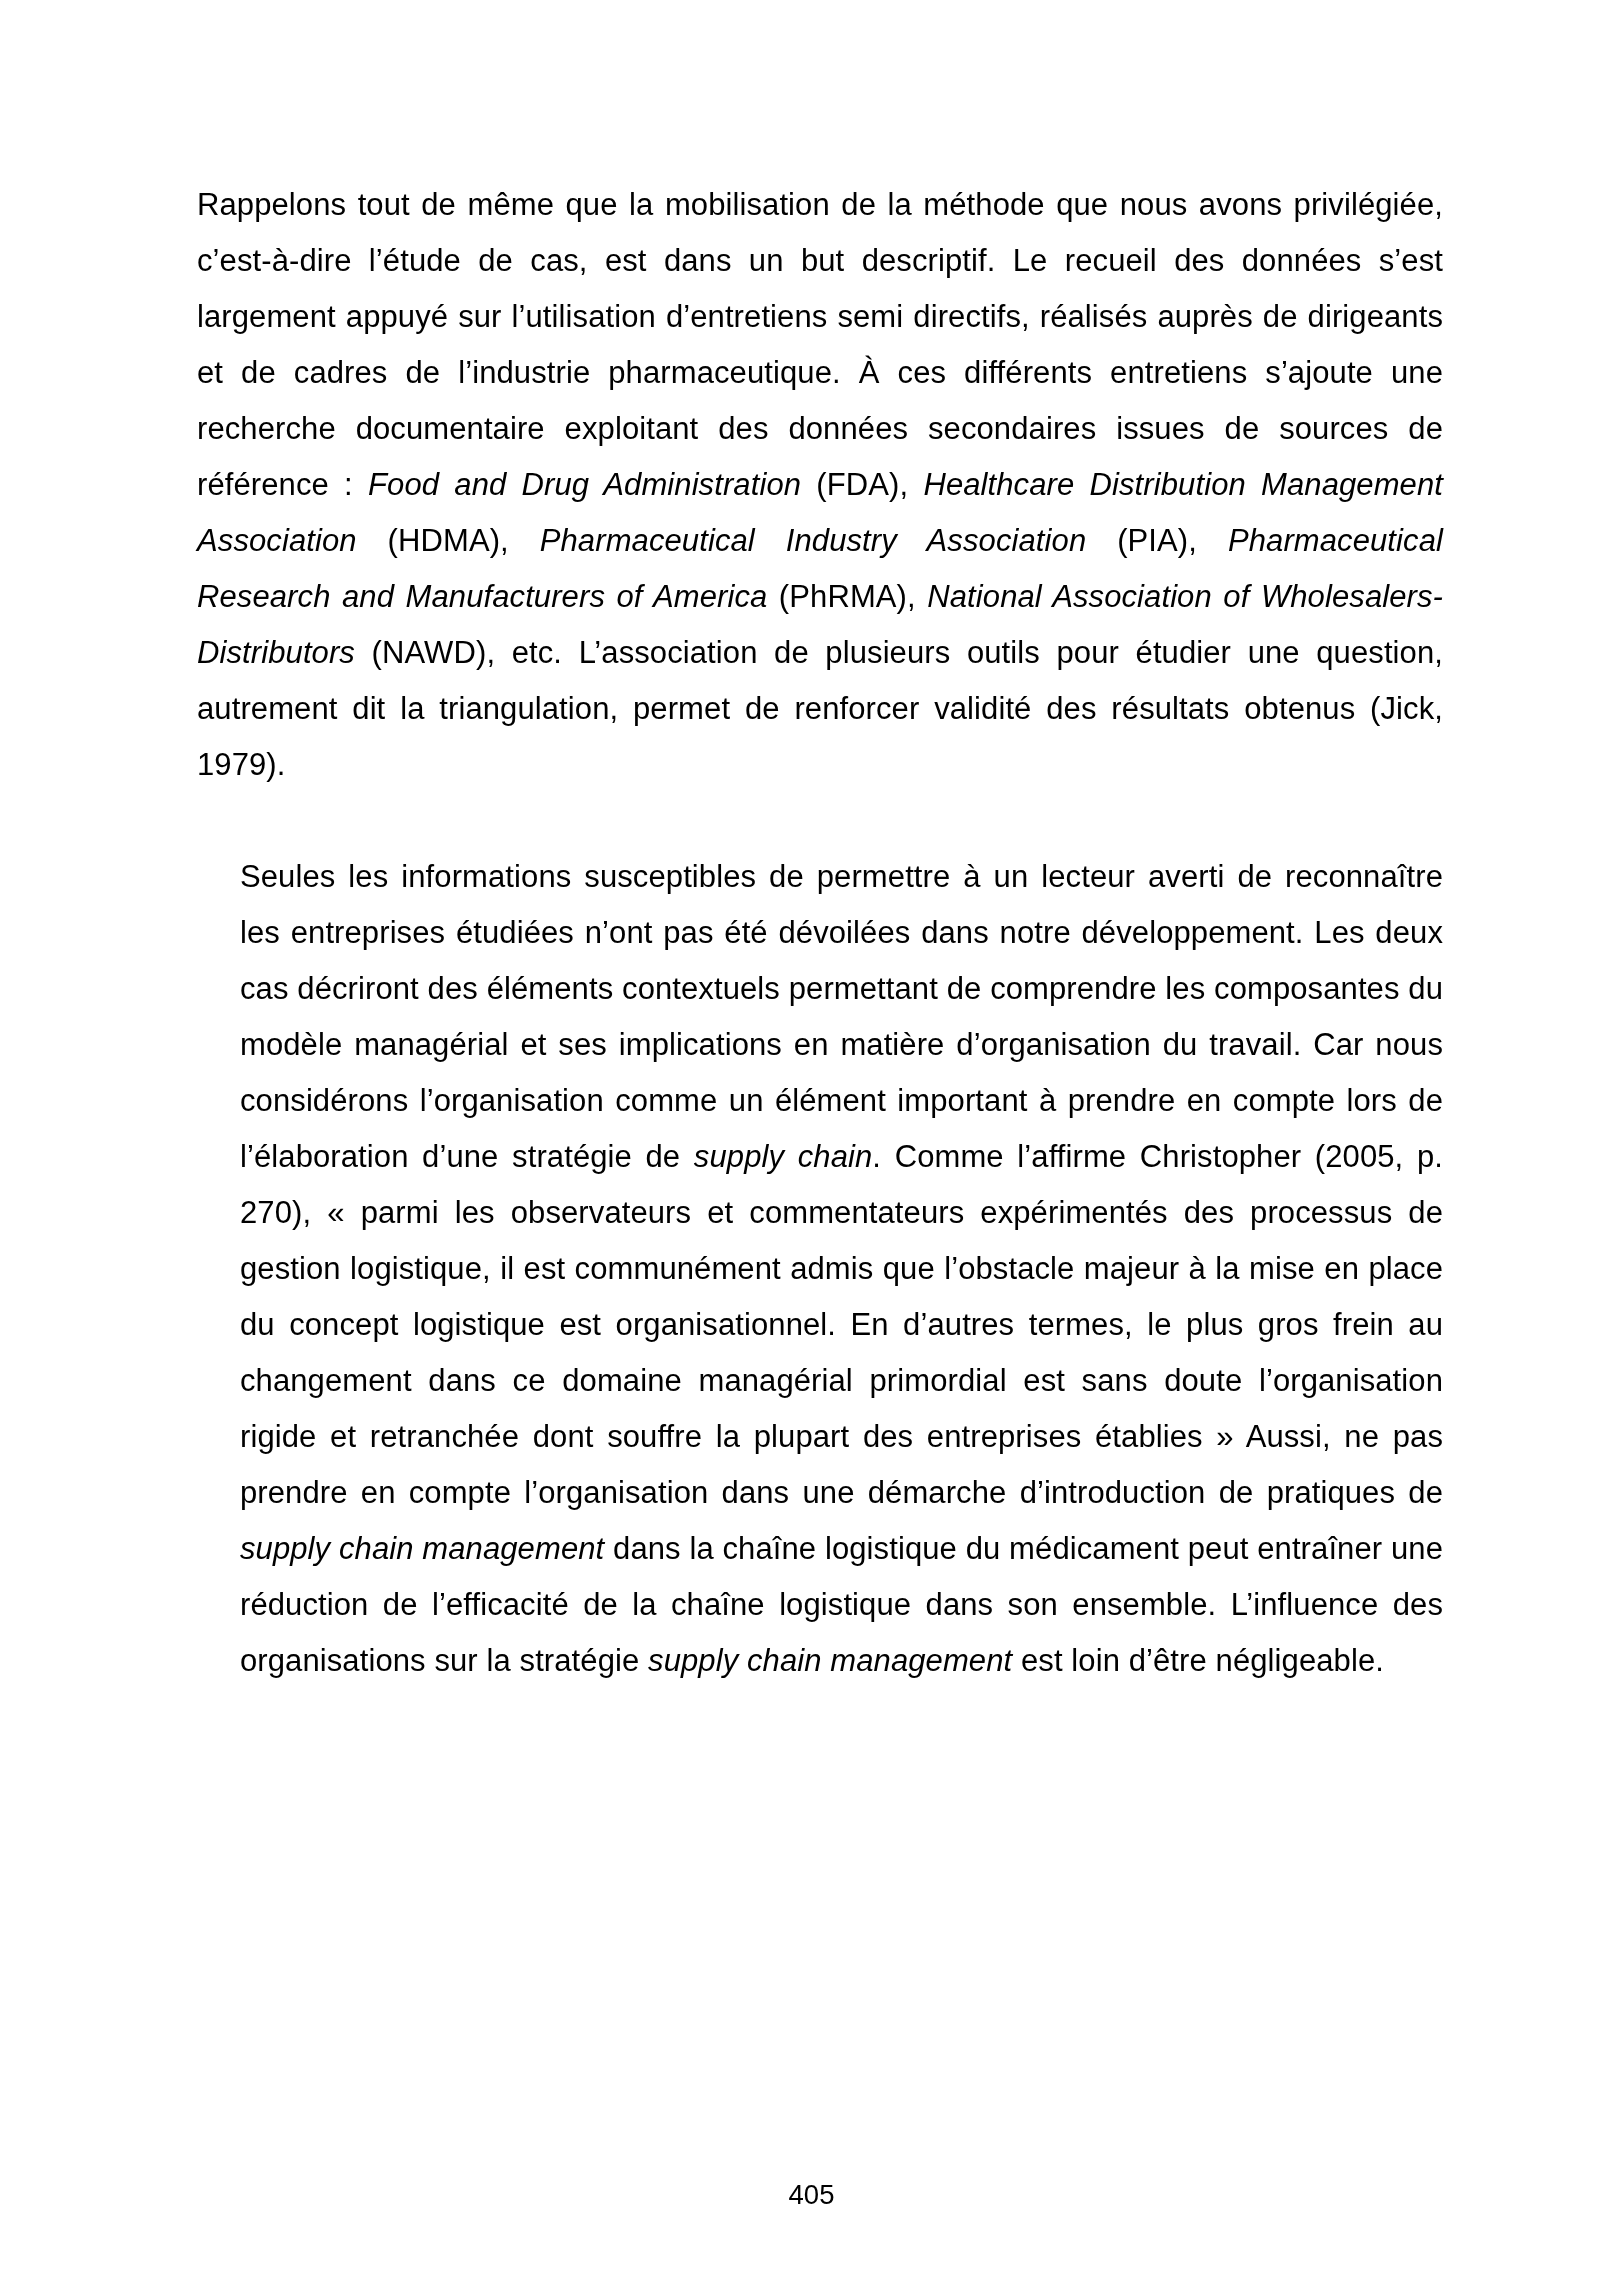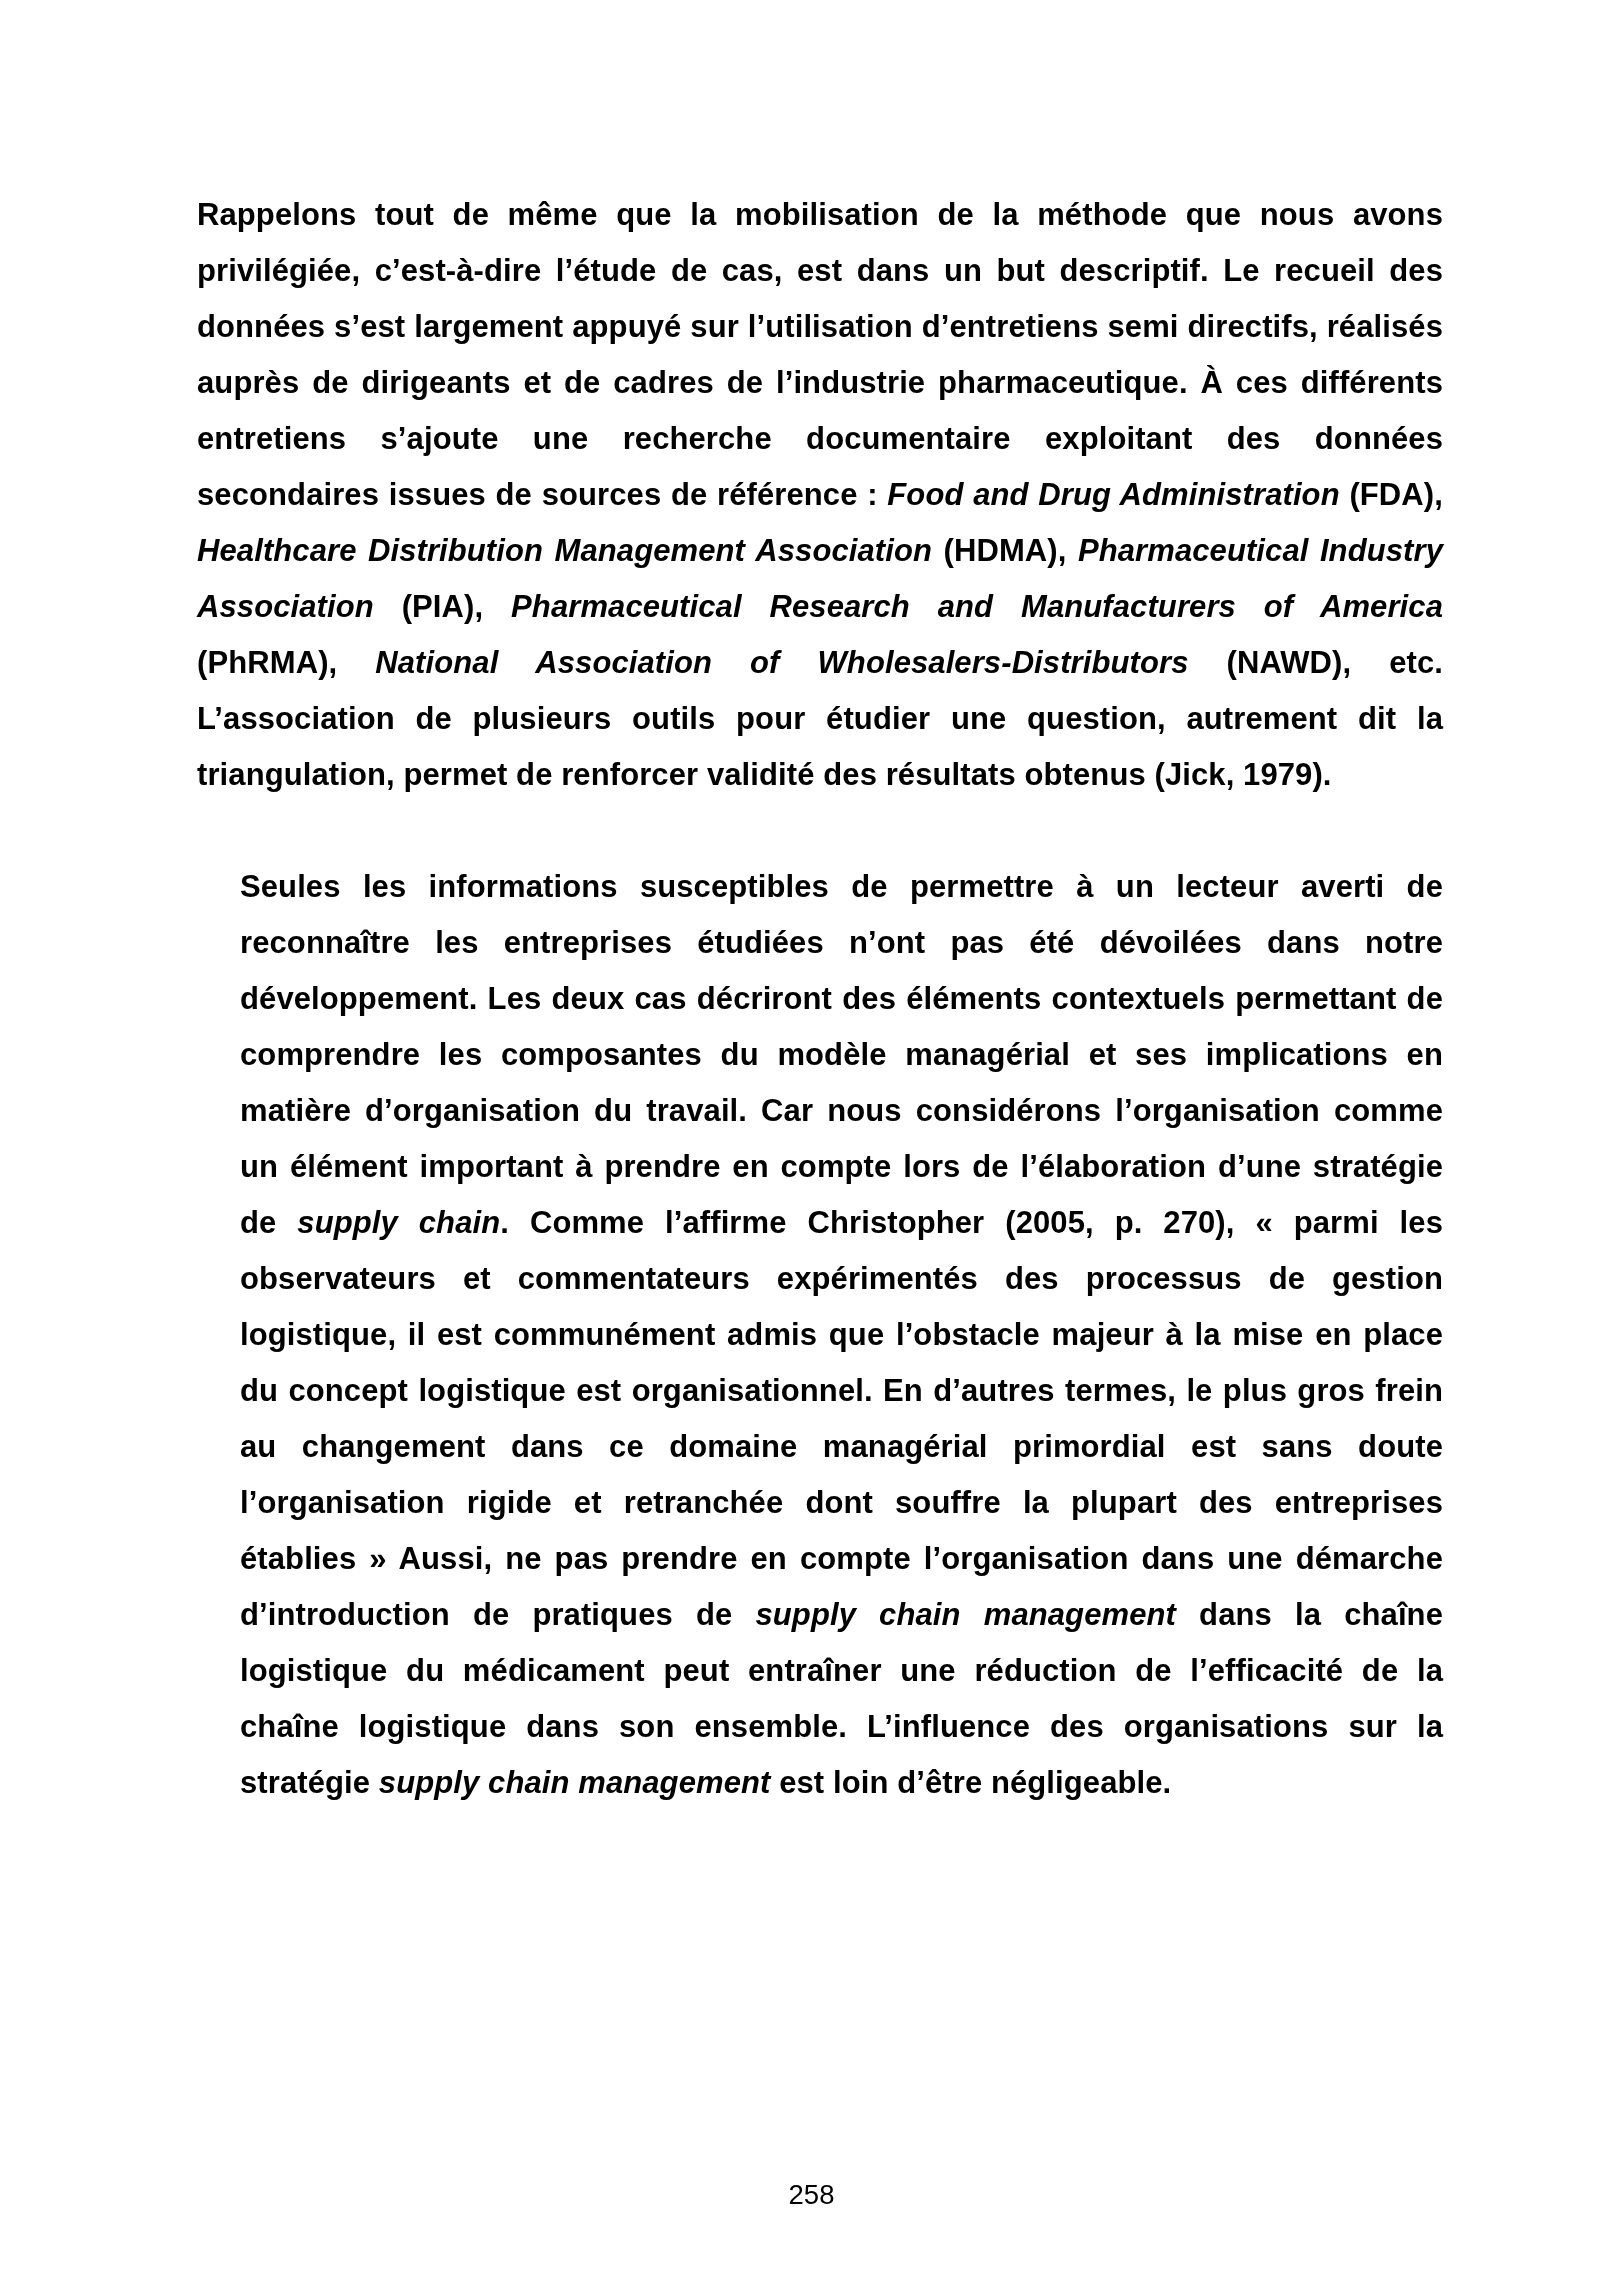--- a/index.html
+++ b/index.html
@@ -11,23 +11,22 @@
     height: 2295px;
     background: #ffffff;
     position: relative;
     overflow: hidden;
     font-family: "Liberation Sans", "DejaVu Sans", sans-serif;
     color: #000000;
   }
   .text-block {
     position: absolute;
     left: 197px;
-    top: 187px;
+    top: 177px;
     width: 1246px;
-    font-weight: bold;
   }
   .para {
     margin: 0 0 56px 0;
     font-size: 31px;
     line-height: 56px;
     text-align: justify;
     letter-spacing: 0.1px;
   }
   .para:last-child {
     margin-bottom: 0;
@@ -47,15 +46,15 @@
   }
 </style>
 </head>
 <body>
 
 <div class="page">
   <div class="text-block">
     <p class="para"><span>Rappelons tout de même que la mobilisation de la méthode que nous avons privilégiée, c’est-à-dire l’étude de cas, est dans un but descriptif. Le recueil des données s’est largement appuyé sur l’utilisation d’entretiens semi directifs, réalisés auprès de dirigeants et de cadres de l’industrie pharmaceutique. À ces différents entretiens s’ajoute une recherche documentaire exploitant des données secondaires issues de sources de référence : </span><em>Food and Drug Administration</em><span> (FDA), </span><em>Healthcare Distribution Management Association</em><span> (HDMA), </span><em>Pharmaceutical Industry Association</em><span> (PIA), </span><em>Pharmaceutical Research and Manufacturers of America</em><span> (PhRMA), </span><em>National Association of Wholesalers-Distributors</em><span> (NAWD), etc. L’association de plusieurs outils pour étudier une question, autrement dit la triangulation, permet de renforcer validité des résultats obtenus (Jick, 1979).</span></p>
     <p class="para"><span>Seules les informations susceptibles de permettre à un lecteur averti de reconnaître les entreprises étudiées n’ont pas été dévoilées dans notre développement. Les deux cas décriront des éléments contextuels permettant de comprendre les composantes du modèle managérial et ses implications en matière d’organisation du travail. Car nous considérons l’organisation comme un élément important à prendre en compte lors de l’élaboration d’une stratégie de </span><em>supply chain</em><span>. Comme l’affirme Christopher (2005, p. 270), « parmi les observateurs et commentateurs expérimentés des processus de gestion logistique, il est communément admis que l’obstacle majeur à la mise en place du concept logistique est organisationnel. En d’autres termes, le plus gros frein au changement dans ce domaine managérial primordial est sans doute l’organisation rigide et retranchée dont souffre la plupart des entreprises établies » Aussi, ne pas prendre en compte l’organisation dans une démarche d’introduction de pratiques de </span><em>supply chain management</em><span> dans la chaîne logistique du médicament peut entraîner une réduction de l’efficacité de la chaîne logistique dans son ensemble. L’influence des organisations sur la stratégie </span><em>supply chain management</em><span> est loin d’être négligeable.</span></p>
   </div>
-  <div class="page-number">258</div>
+  <div class="page-number">405</div>
 </div>
 
 
 </body></html>

